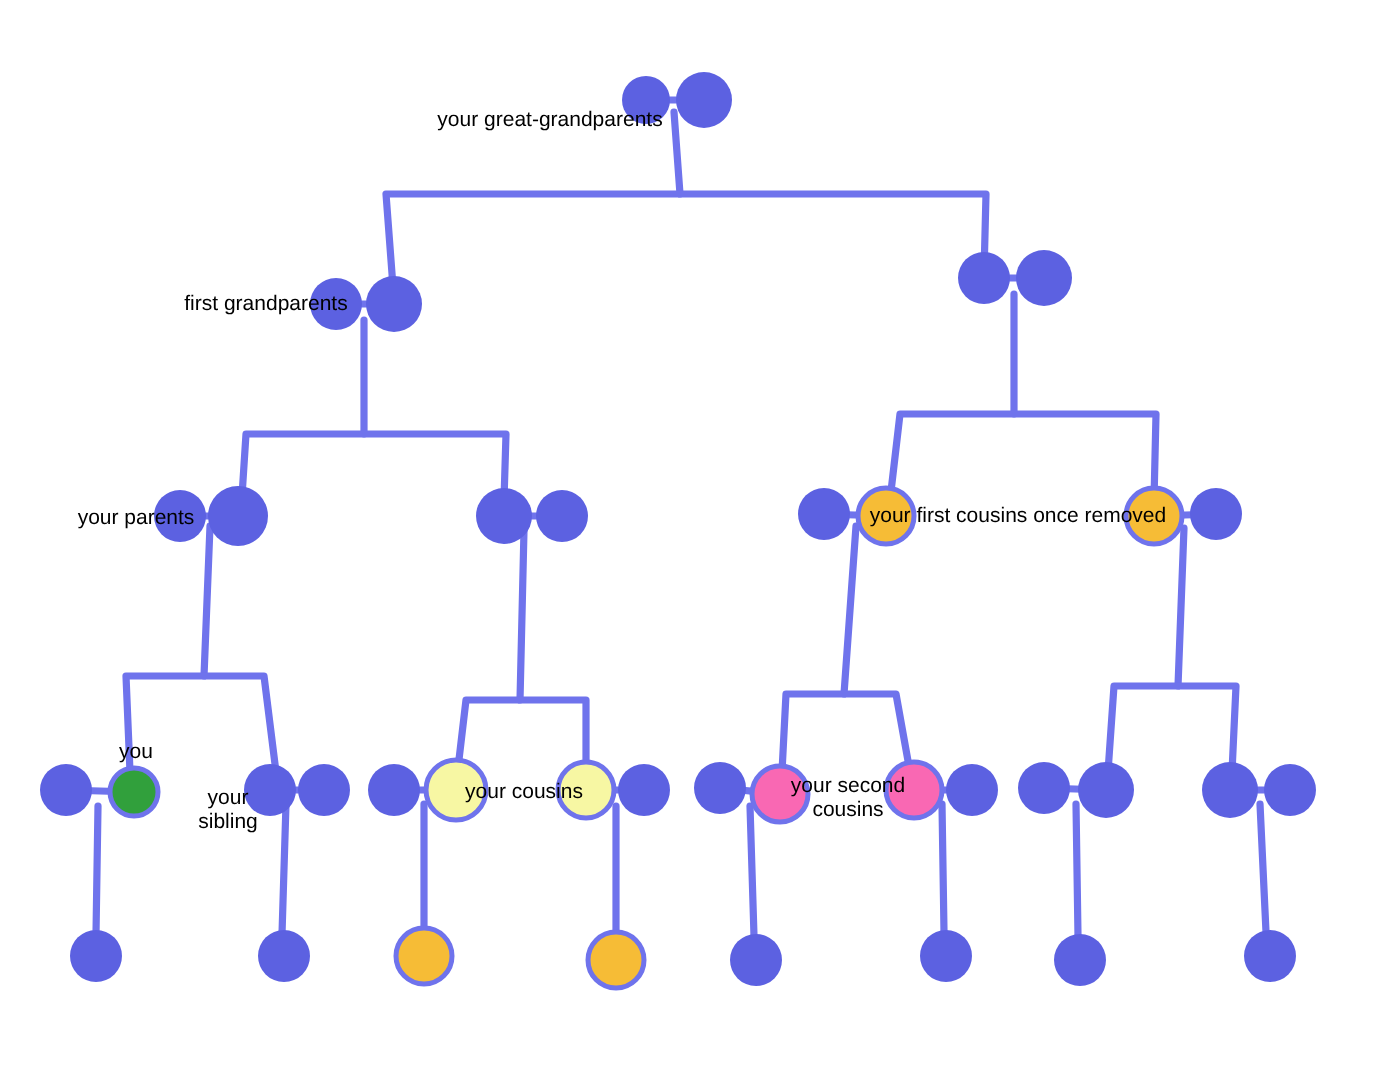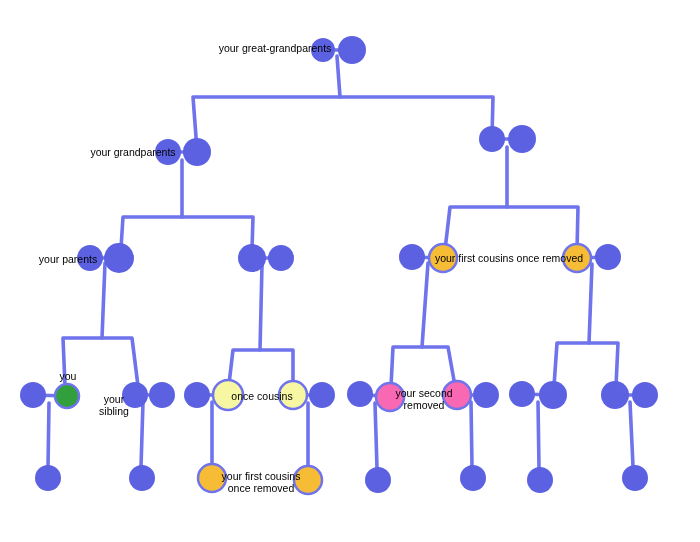--- a/index.html
+++ b/index.html
@@ -97,25 +97,23 @@
       <circle cx="645" cy="395" r="13" fill="#5c61e1"></circle>
       <circle cx="48" cy="478" r="13" fill="#5c61e1"></circle>
       <circle cx="142" cy="478" r="13" fill="#5c61e1"></circle>
       <circle cx="212" cy="478" r="14" fill="#f6bc36" stroke="#6f73ec" stroke-width="2.5"></circle>
       <circle cx="308" cy="480" r="14" fill="#f6bc36" stroke="#6f73ec" stroke-width="2.5"></circle>
       <circle cx="378" cy="480" r="13" fill="#5c61e1"></circle>
       <circle cx="473" cy="478" r="13" fill="#5c61e1"></circle>
       <circle cx="540" cy="480" r="13" fill="#5c61e1"></circle>
       <circle cx="635" cy="478" r="13" fill="#5c61e1"></circle>
     </svg>
-<div class="tree-label" style="left: 275px; top: 48px; color: rgb(0, 0, 0);">your great-grandparents</div>
-    <div class="tree-label" style="left: 133px; top: 152px; color: rgb(0, 0, 0);">your grandparents</div>
+<div class="tree-label" style="left: 275px; top: 60px; color: rgb(0, 0, 0);">your great-grandparents</div>
+    <div class="tree-label" style="left: 133px; top: 152px; color: rgb(0, 0, 0);">first grandparents</div>
     <div class="tree-label" style="left: 68px; top: 259px; color: rgb(0, 0, 0); text-align: center;">your parents</div>
     <div class="tree-label" style="left: 509px; top: 258px; color: rgb(0, 0, 0);">your first cousins once removed</div>
     <div class="tree-label" style="left: 68px; top: 376px; color: rgb(0, 0, 0);">you</div>
     <div class="tree-label" style="left: 114px; top: 405px; color: rgb(0, 0, 0);">your
 sibling</div>
-    <div class="tree-label" style="left: 262px; top: 396px; color: rgb(0, 0, 0);">once cousins</div>
+    <div class="tree-label" style="left: 262px; top: 396px; color: rgb(0, 0, 0);">your cousins</div>
     <div class="tree-label" style="left: 424px; top: 399px; color: rgb(0, 0, 0);">your second
-removed</div>
-    <div class="tree-label" style="left: 261px; top: 482px; color: rgb(0, 0, 0);">your first cousins
-once removed</div>
+cousins</div>
   </div>
 
 </body></html>

